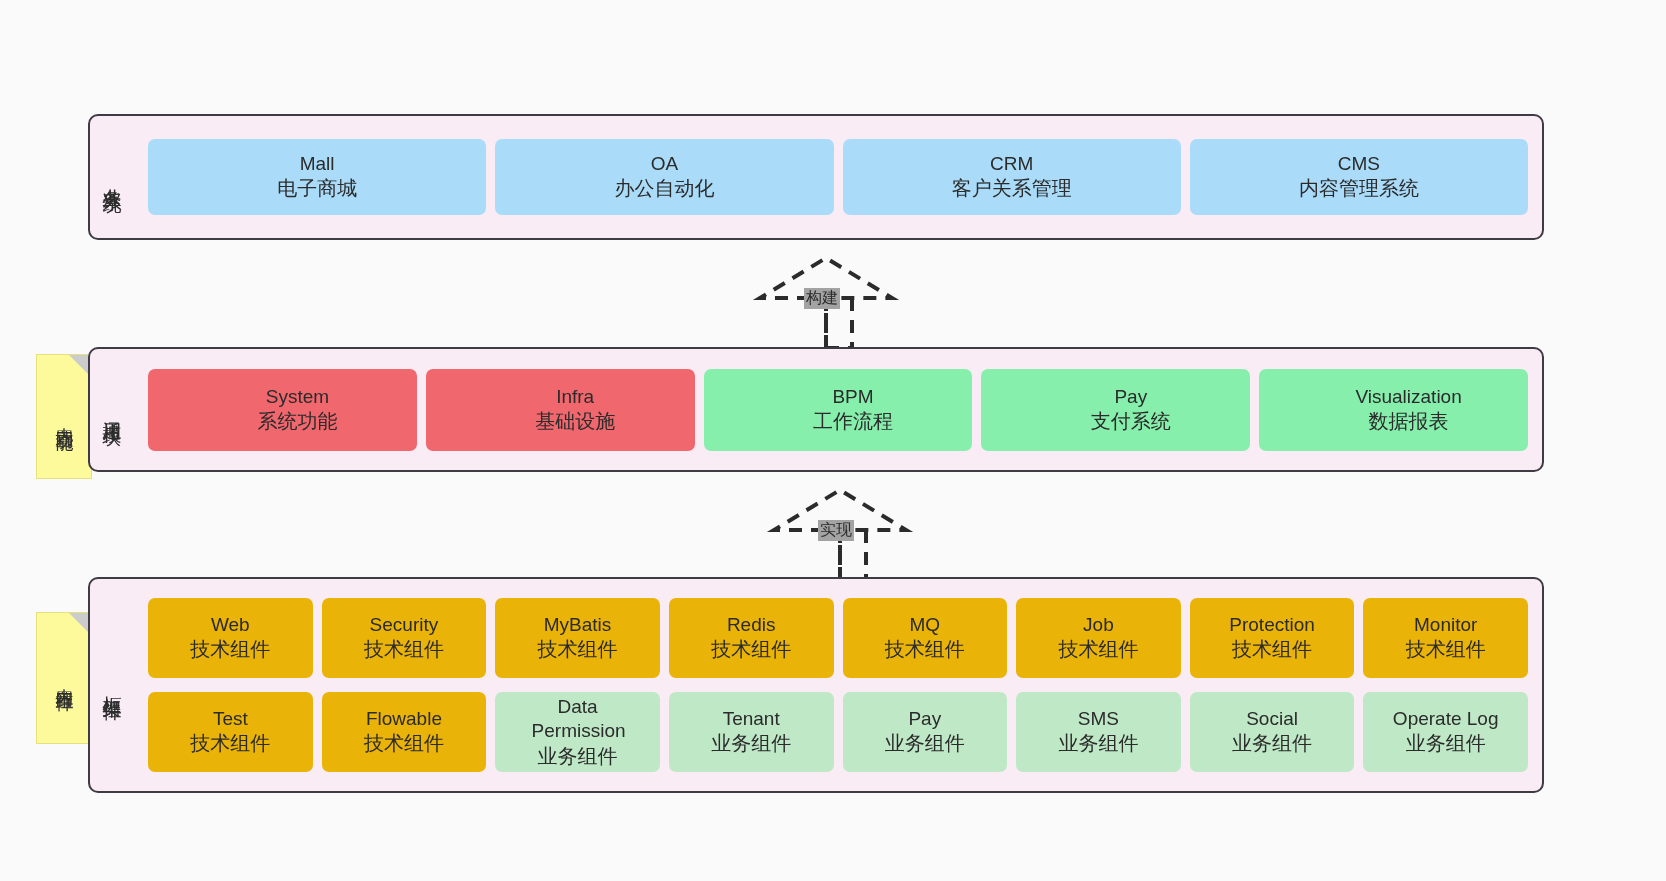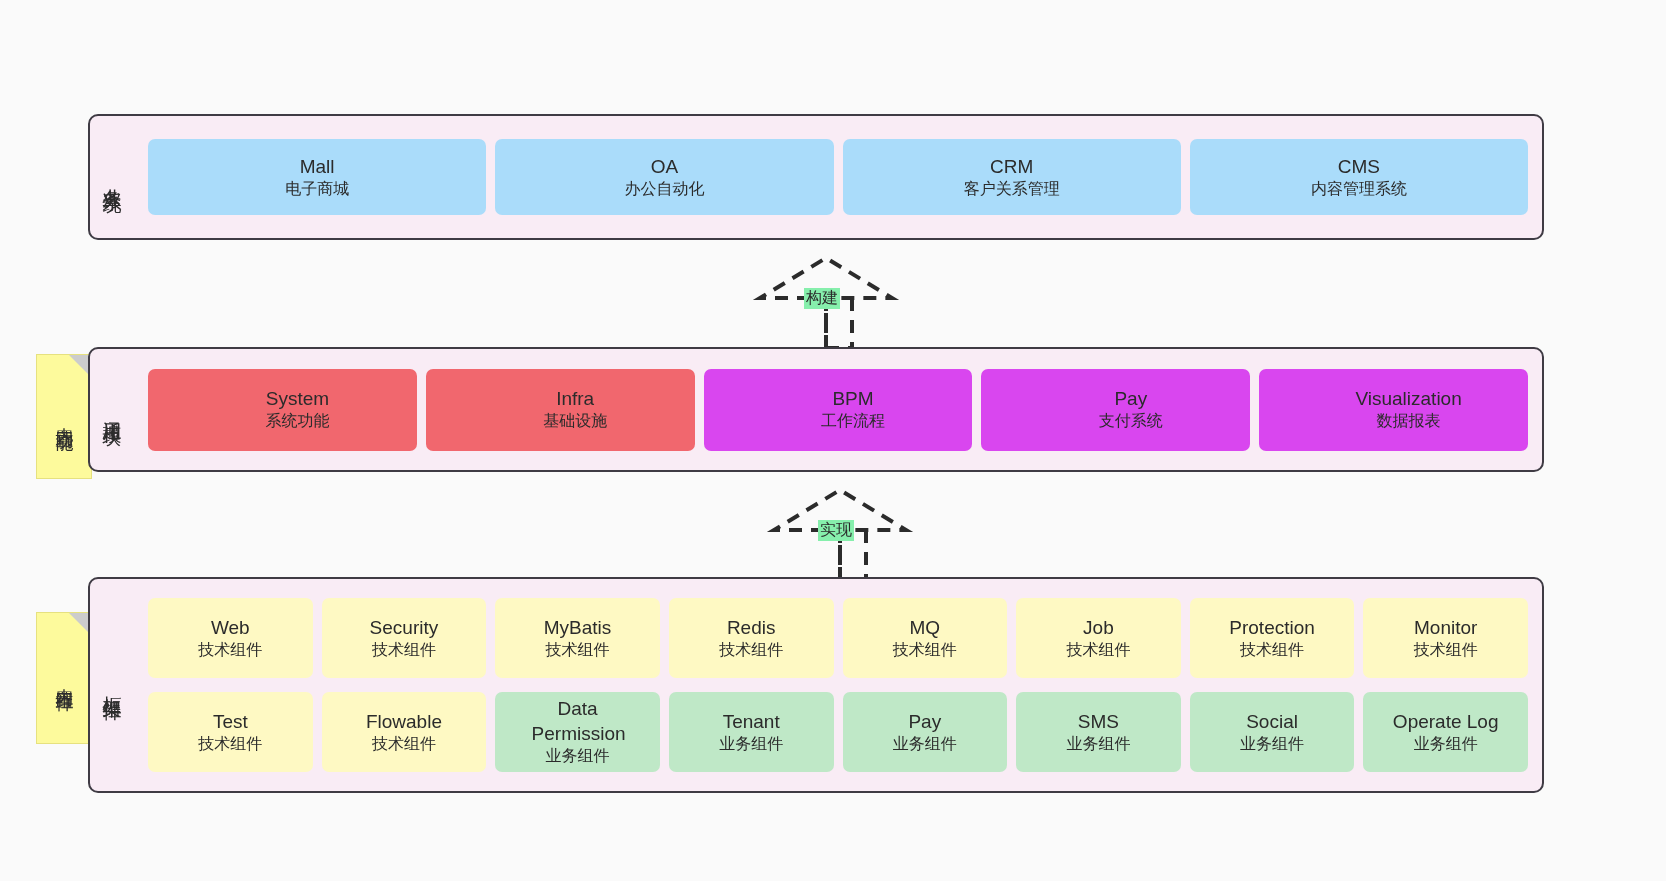--- a/index.html
+++ b/index.html
@@ -60,29 +60,29 @@
     display:flex;
     flex-direction:column;
     align-items:center;
     justify-content:center;
     text-align:center;
     box-sizing:border-box;
     line-height:1.28;
     color:#2b2b2b;
   }
   .card .t1{font-size:19px;}
-  .card .t2{font-size:16px;}
+  .card .t2{font-size:20px;}
   .h-biz .card{height:76px;background:#aadcfa;}
   .h-mod .card{height:82px;padding-left:30px;}
   .h-fw  .card{height:80px;}
 
   .c-blue{background:#aadcfa;}
   .c-red{background:#f1676e;}
-  .c-pink{background:#d946ef;}
-  .c-green{background:#fef9c3;text-align:right;}
+  .c-pink{background:#86efac;}
+  .c-green{background:#eab308;text-align:right;}
   .c-green-l{background:#bfe8c7;}
 
   
   .note{
     position:absolute;
     width:56px;
     background:#fdfa9c;
     border:1px solid #e6e17f;
     box-sizing:border-box;
     display:flex;
@@ -106,21 +106,21 @@
     border-top:22px solid #cccccc;
   }
 
   
   .arrow{position:absolute;}
   .arrow svg{display:block;overflow:visible;}
   .arrow-label{
     position:absolute;
     font-size:16px;
     color:#2b2b2b;
-    background:#86efac;
+    background:#a3a3a3;
     padding:0 2px;
     white-space:nowrap;
   }
 </style>
 </head>
 <body>
 
 <div id="stage">
 
   <div class="panel h-biz" style="left:88px;top:114px;width:1456px;height:126px;">

